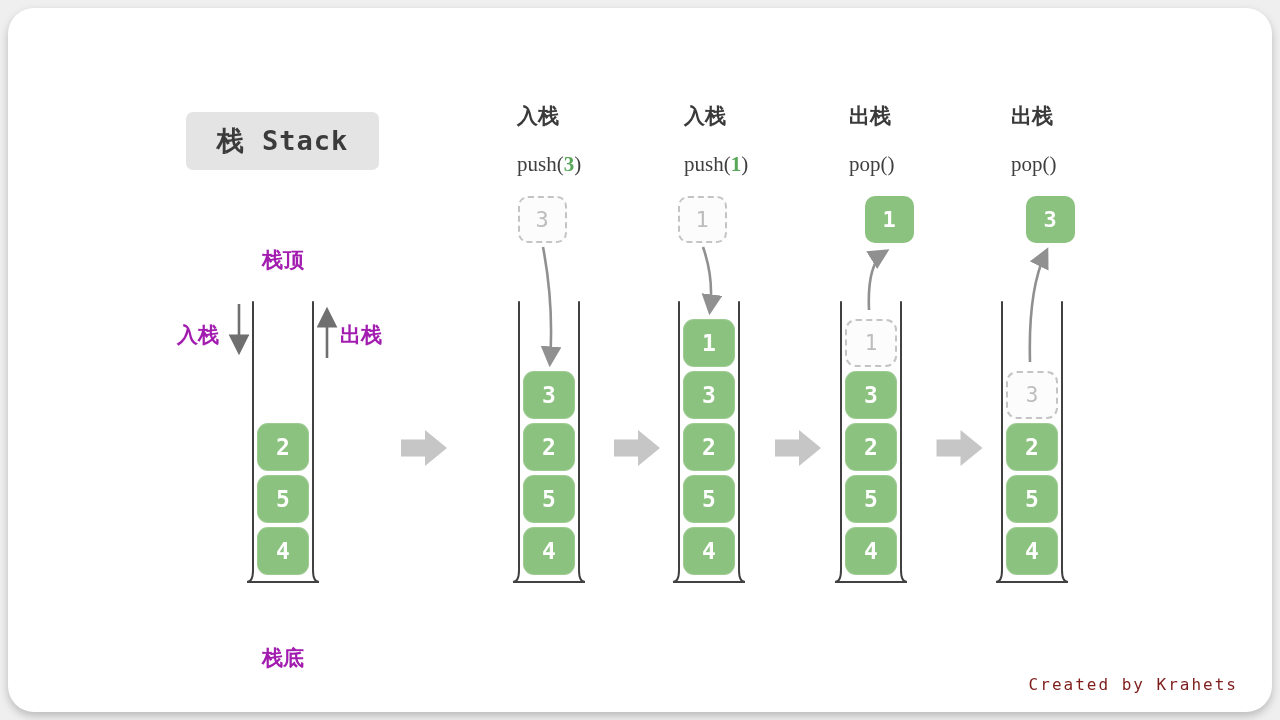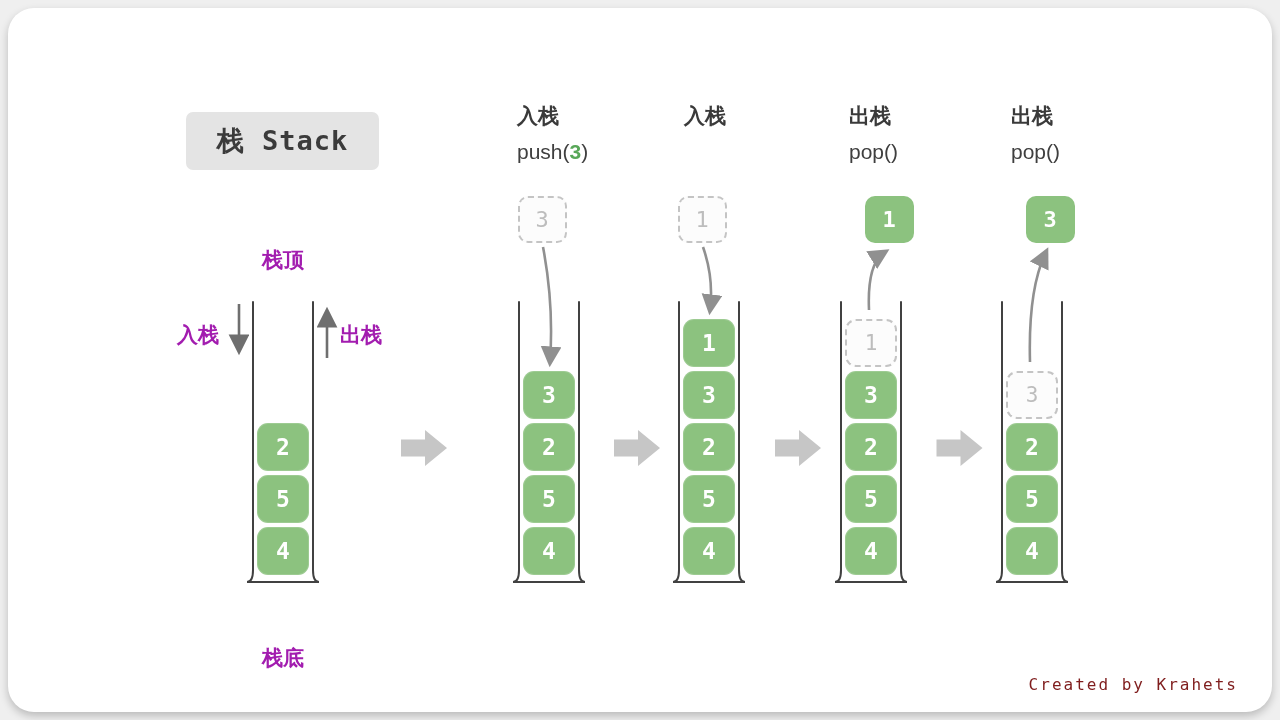--- a/index.html
+++ b/index.html
@@ -7,21 +7,21 @@
   .card{position:absolute;left:8px;top:8px;width:1264px;height:704px;background:#ffffff;
         border-radius:26px;box-shadow:0 4px 9px rgba(0,0,0,0.22);}
   .abs{position:absolute;}
   .title-box{left:186px;top:112px;width:193px;height:58px;background:#e4e4e4;border-radius:7px;
              display:flex;align-items:center;justify-content:center;
              font-family:"DejaVu Sans Mono","DejaVu Sans",monospace;
              font-size:27px;font-weight:600;color:#3b3b3b;letter-spacing:1px;}
   .side-label{font-size:21px;font-weight:700;color:#a21caf;}
   .op{top:106px;width:160px;}
   .op .op-action{font-size:21px;font-weight:700;color:#3a3a3a;line-height:1;}
-  .op .op-code{margin-top:13px;font-family:Liberation Sans, sans-serif;font-size:21px;
+  .op .op-code{margin-top:26px;font-family:Liberation Serif, serif;font-size:21px;
                color:#3f3f3f;line-height:1.1;}
   .op .op-arg{font-weight:700;color:#58a758;}
   .op1{left:517px;} .op2{left:684px;} .op3{left:849px;} .op4{left:1011px;}
   .cell{width:52px;height:48px;border-radius:11px;background:#8cc27f;color:#ffffff;
         display:flex;align-items:center;justify-content:center;
         font-family:"DejaVu Sans Mono",monospace;font-size:23px;font-weight:700;
         box-shadow:inset 0 0 0 1px rgba(255,255,255,0.15);}
   .ghost{background:#fcfcfc;color:#bdbdbd;border:2px dashed #c4c4c4;box-sizing:border-box;
          box-shadow:none;font-weight:500;font-size:21px;}
   .float-box{width:49px;height:47px;border-radius:10px;display:flex;align-items:center;
@@ -42,20 +42,21 @@
   <div class="abs title-box">
     <span>栈 Stack</span>
   </div>
 
   <div class="abs op op1">
     <div class="op-action">入栈</div>
     <div class="op-code"><span>push(</span><span class="op-arg">3</span><span>)</span></div>
   </div>
   <div class="abs op op2">
     <div class="op-action">入栈</div>
+    <div class="op-code"><span>push(</span><span class="op-arg">1</span><span>)</span></div>
   </div>
   <div class="abs op op3">
     <div class="op-action">出栈</div>
     <div class="op-code"><span>pop(</span><span class="op-arg"></span><span>)</span></div>
   </div>
   <div class="abs op op4">
     <div class="op-action">出栈</div>
     <div class="op-code"><span>pop(</span><span class="op-arg"></span><span>)</span></div>
   </div>
 

